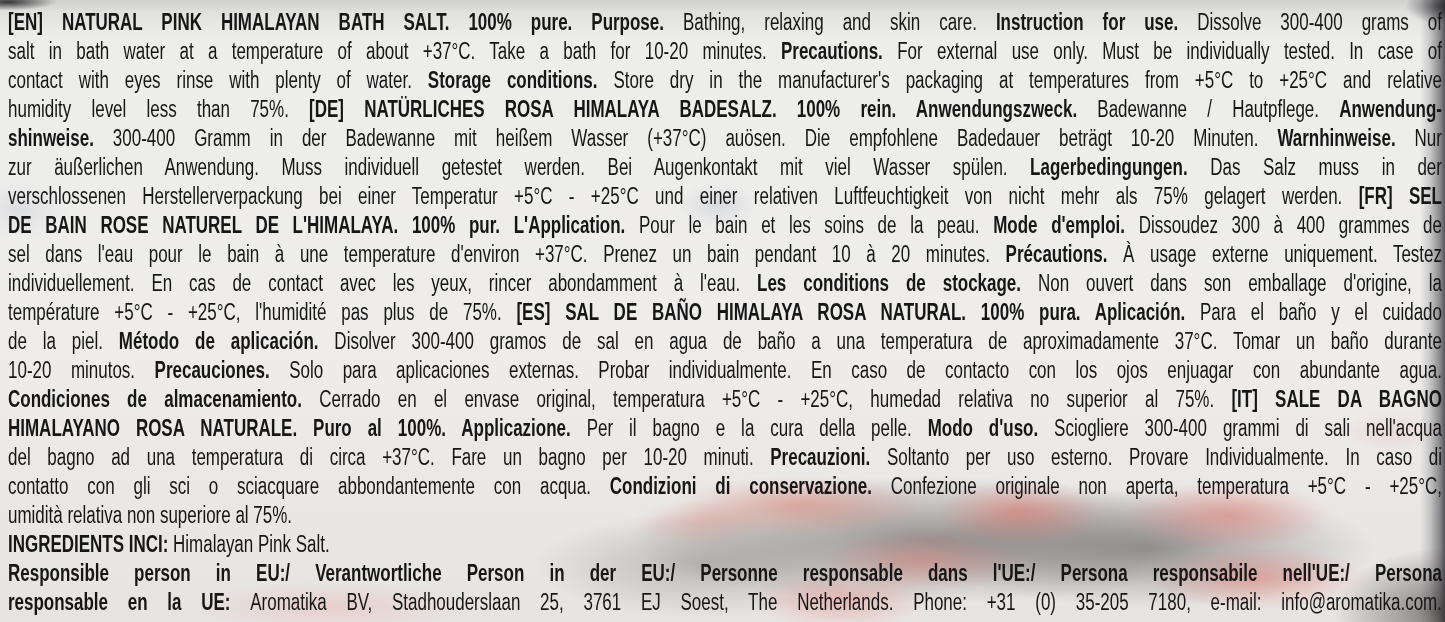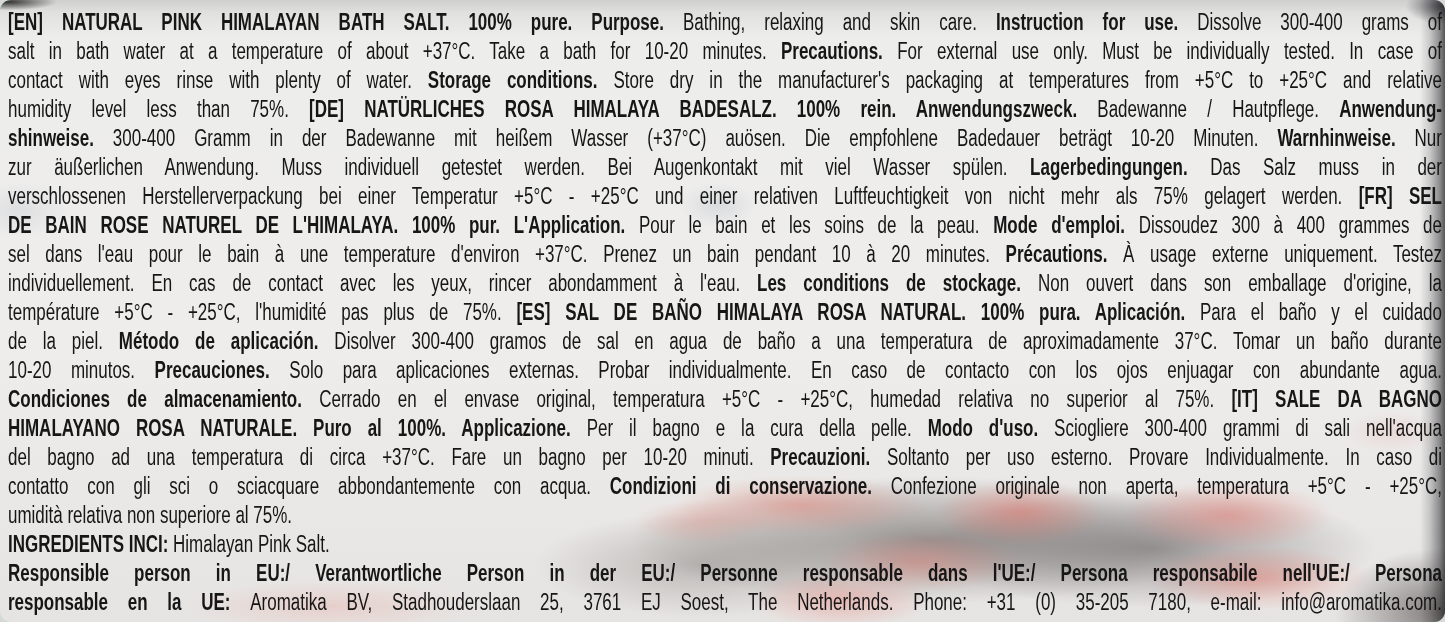--- a/index.html
+++ b/index.html
@@ -2,21 +2,20 @@
 <html><head>
 <meta charset="utf-8">
 <style>
   html,body{margin:0;padding:0;background:#d8d8d8;}
   .stage{
     position:relative;
     width:1445px;height:622px;
     overflow:hidden;
     background:#86efac;
     font-family:"Liberation Sans","DejaVu Sans",sans-serif;
-    border-radius:11px;
   }
   
   .bg{
     position:absolute;inset:0;
     background:
       
       radial-gradient(70px 12px at 8px 2px, rgba(25,25,25,0.85), rgba(25,25,25,0) 70%),
       
       radial-gradient(55px 26px at 1444px 6px, rgba(35,35,40,0.75), rgba(35,35,40,0) 70%),
       

